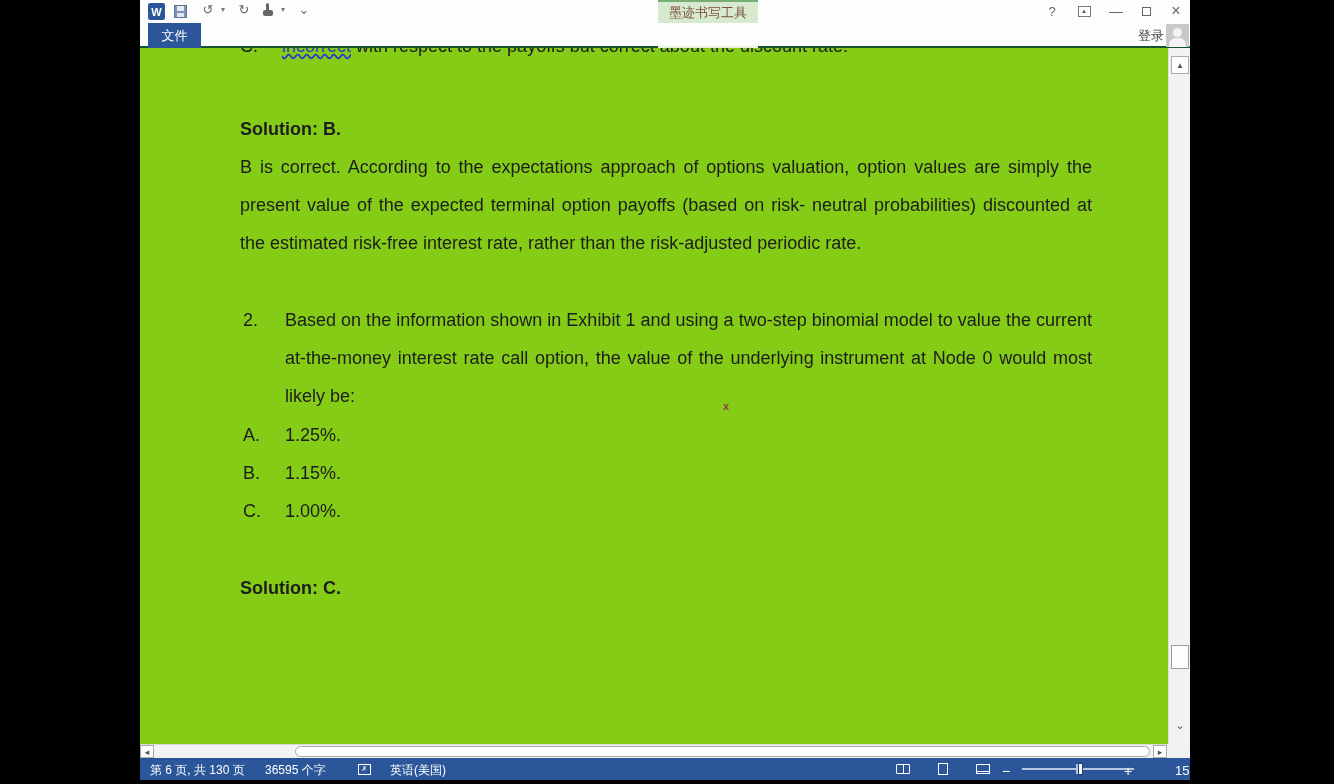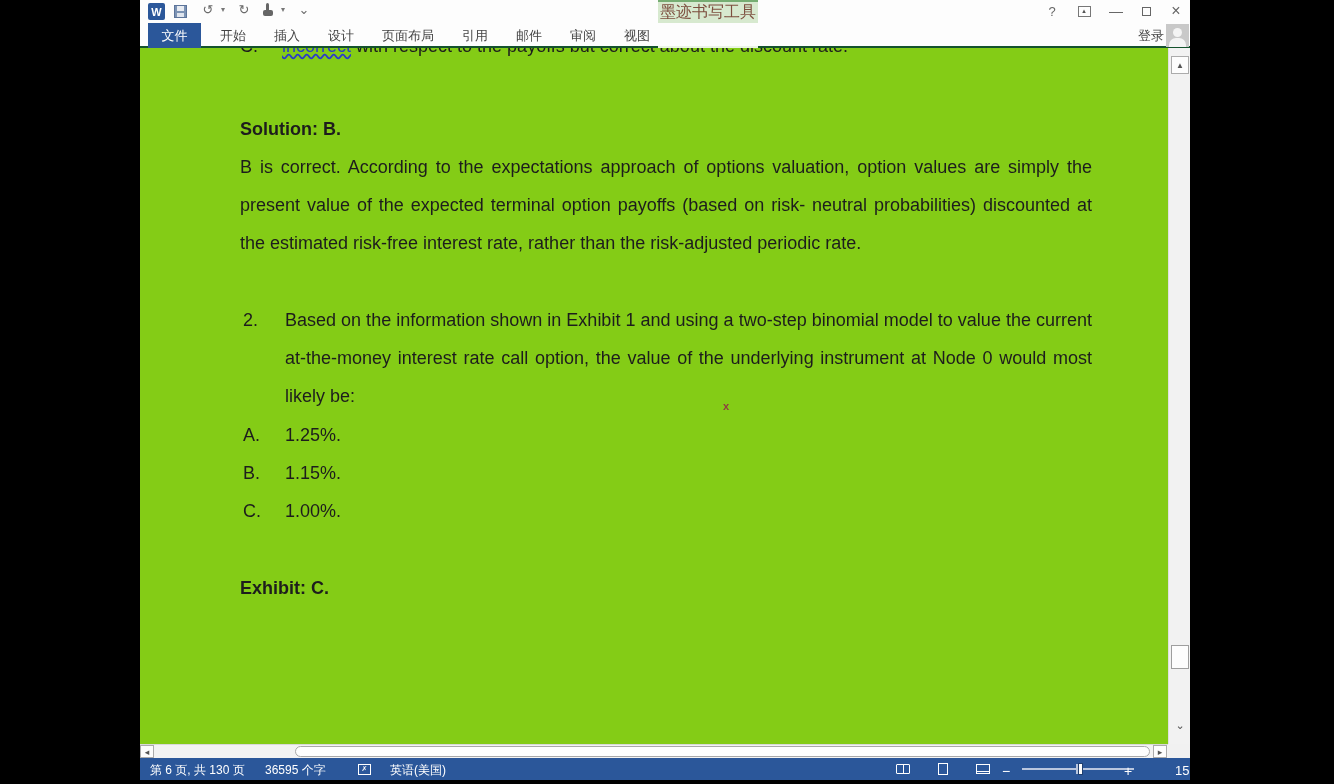--- a/index.html
+++ b/index.html
@@ -26,21 +26,21 @@
   #qat-more { position:absolute; left:152px; top:0; }
   .drop-caret { font-size:8px; color:#777; margin-left:1px; }
   #title-text { position:absolute; left:176px; top:4px; font-size:12px; color:#5a5a5a; white-space:nowrap; }
   .touch-hand { position:relative; width:10px; height:13px; }
   .touch-hand::before { content:""; position:absolute; left:3px; top:0; width:3px; height:8px; background:#666; border-radius:2px; }
   .touch-hand::after  { content:""; position:absolute; left:0;  bottom:0; width:10px; height:6px; background:#666; border-radius:2px; }
 
   
   #ctx-title { position:absolute; left:518px; top:0; width:100px; height:23px; background:#d7e9cf;
                border-top:2px solid #76ad72; display:flex; align-items:center; justify-content:center;
-               font-size:16px; color:#7d4f3f; }
+               font-size:13px; color:#7d4f3f; }
   #ctx-tabrow { position:absolute; left:518px; top:23px; width:100px; height:25px; background:#eaf4e6;
                 display:flex; align-items:center; justify-content:center; }
 
   
   .winctl { position:absolute; top:0; width:28px; height:22px; display:flex; align-items:center;
             justify-content:center; color:#676767; font-size:13px; }
   #ctl-help { left:898px; }
   #ctl-ribbon { left:930px; }
   .ribbon-box { width:13px; height:11px; border:1px solid #777; display:flex; align-items:center;
                 justify-content:center; font-size:7px; color:#555; }
@@ -165,30 +165,20 @@
       </div>
       <div id="ctl-min" class="winctl">—</div>
       <div id="ctl-restore" class="winctl">
         <span class="restore-shape"></span>
       </div>
       <div id="ctl-close" class="winctl">×</div>
     </div>
 
     <div id="tabrow">
       <div id="file-tab">文件</div>
-      <div id="tabs">
-        <div class="tab">开始</div>
-        <div class="tab">插入</div>
-        <div class="tab">设计</div>
-        <div class="tab">页面布局</div>
-        <div class="tab">引用</div>
-        <div class="tab">邮件</div>
-        <div class="tab">审阅</div>
-        <div class="tab">视图</div>
-      </div>
       <div id="ctx-tabrow">
         <span id="pen-tab">笔</span>
       </div>
       <div id="signin">登录</div>
       <div id="avatar"></div>
     </div>
 
     <div id="doc">
       <div id="clip-top" class="docline">
         <span class="pref">C.</span><span class="wavy-link">incorrect</span><span> with respect to the payoffs but correct about the discount rate.</span>
@@ -206,21 +196,21 @@
       <div id="opt-a" class="docline opt">
         <span class="letter">A.</span><span>1.25%.</span>
       </div>
       <div id="opt-b" class="docline opt">
         <span class="letter">B.</span><span>1.15%.</span>
       </div>
       <div id="opt-c" class="docline opt">
         <span class="letter">C.</span><span>1.00%.</span>
       </div>
 
-      <div id="sol-c-head" class="docline">Exhibit: C.</div>
+      <div id="sol-c-head" class="docline">Solution: C.</div>
 
     </div>
 
     <div id="vscroll">
       <div id="vs-up">▲</div>
       <div id="vs-thumb"></div>
       <div id="vs-down">⌄</div>
     </div>
 
     <div id="hscroll">

